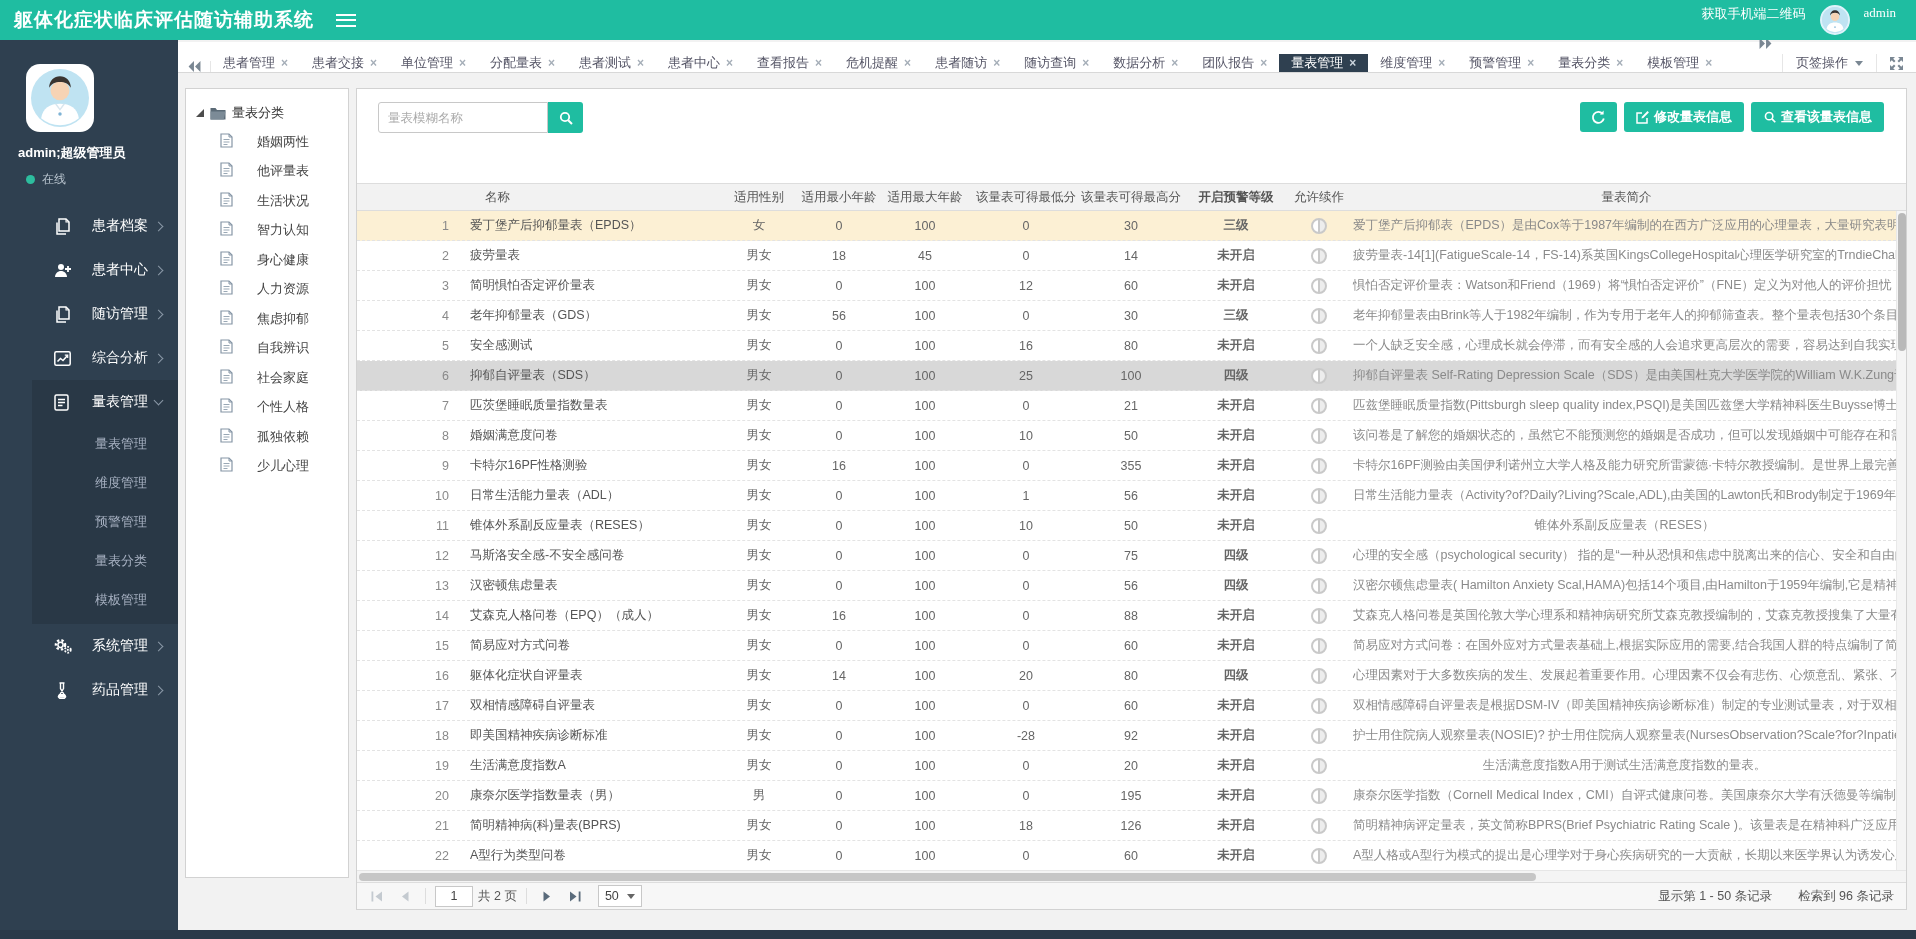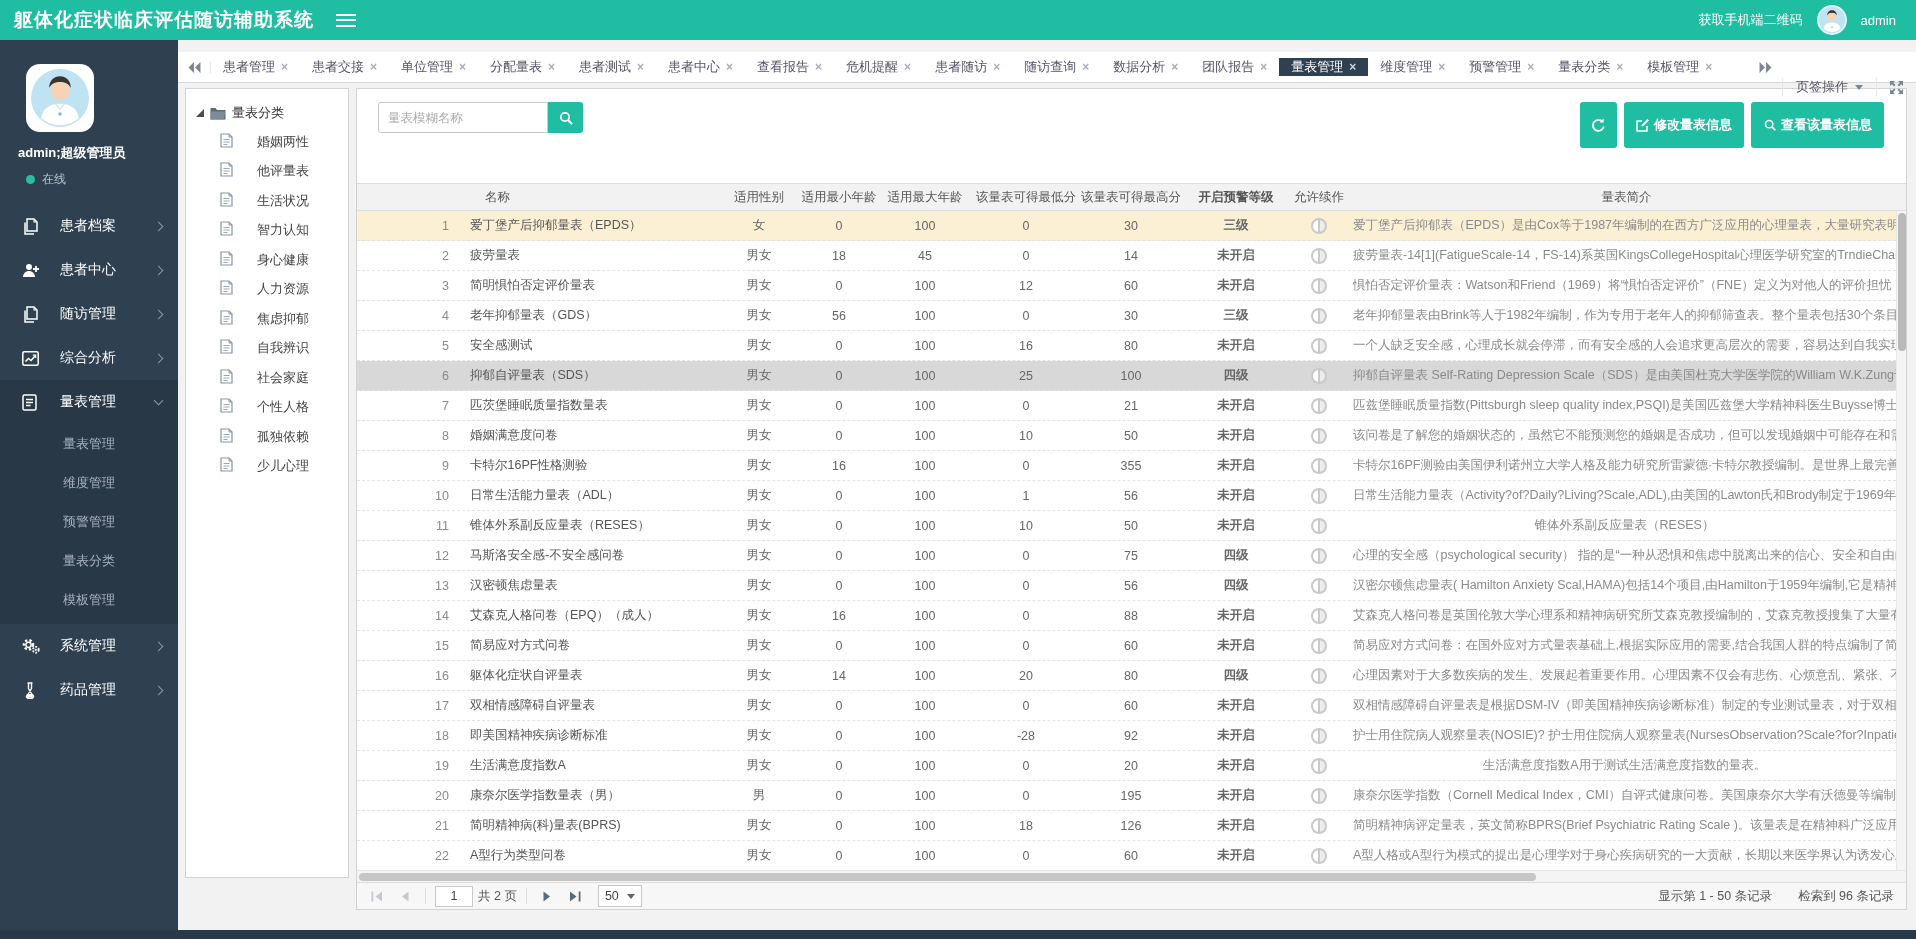--- a/index.html
+++ b/index.html
@@ -4,43 +4,43 @@
 <style>
   * { box-sizing: border-box; margin: 0; padding: 0; }
   html,body { width:1916px; height:939px; overflow:hidden; }
   body { font-family:"Liberation Sans","DejaVu Sans",sans-serif; background:#f2f2f2; position:relative; font-size:13px; color:#555; }
 
   
   .topbar { position:absolute; top:0; left:0; width:1916px; height:40px; background:#1fbda1; display:flex; align-items:center; z-index:20; }
   .brand { color:#fff; font-size:19px; font-weight:bold; padding-left:14px; letter-spacing:1px; white-space:nowrap; }
   .hamburger { margin-left:22px; width:20px; cursor:pointer; }
   .hamburger i { display:block; height:2px; background:#fff; margin:3.5px 0; }
-  .topbar-right { margin-left:auto; display:flex; align-items:center; gap:14px; padding-right:20px; }
+  .topbar-right { margin-left:auto; display:flex; gap:14px; padding-right:20px;font-family:Liberation Serif, serif; }
   .qr-link { color:#fff; font-size:13px; cursor:pointer; }
   .avatar-sm { width:30px; height:30px; border-radius:50%; overflow:hidden; border:2px solid #dff3fb; background:#bfe3f2; }
   .topbar-user { color:#fff; font-size:13px; }
 
   
   .sidebar { position:absolute; top:40px; left:0; width:178px; height:899px; background:#2f4050; z-index:10; }
   .profile { padding-top:24px; }
   .avatar-box { width:68px; height:68px; background:#fff; border-radius:14px; margin-left:26px; display:flex; align-items:center; justify-content:center; }
   .avatar-box svg { width:58px; height:58px; }
   .profile-name { color:#fff; font-size:13px; font-weight:bold; padding:12px 0 0 18px; }
   .profile-status { color:#bcc7d1; font-size:12px; padding:9px 0 0 18px; display:flex; align-items:center; gap:7px;margin-left:8px; }
   .status-dot { width:9px; height:9px; border-radius:50%; background:#2dbd9e; display:inline-block; }
-  .nav { margin-top:16px; }
+  .nav { margin-top:16px;margin-left:32px; }
   .nav-item { height:44px; display:flex; align-items:center; color:#fff; font-size:14px; padding:0 16px 0 22px; cursor:pointer; }
   .nav-item .nicon { width:19px; margin-right:19px; display:flex; }
   .chev { width:7px; height:7px; border-right:1.6px solid #8b98a7; border-bottom:1.6px solid #8b98a7; margin-left:auto; transform:rotate(-45deg); }
   .chev.down { transform:rotate(45deg); margin-top:-3px; }
   .nav-group.expanded { background:#293846; padding-bottom:5px; }
   .subnav-item { height:39px; line-height:39px; color:#a7b1c2; font-size:13px; padding-left:63px; cursor:pointer; }
 
   
-  .tabbar { position:absolute; top:52px; left:178px; width:1738px; height:31px; background:#fff; border-bottom:1px solid #d8d8d8; display:flex; align-items:center; z-index:15; }
+  .tabbar { position:absolute; top:42px; left:178px; width:1738px; height:31px; background:#fff; border-bottom:1px solid #d8d8d8; display:flex; align-items:flex-end; z-index:15; }
   .tab-scroll { width:33px; display:flex; align-items:center; justify-content:center; cursor:pointer; }
   .tab-scroll.left { border-right:1px solid #e6e6e6; }
   .tabs-wrap { display:flex; align-items:stretch; }
   .tab { display:flex; align-items:center; padding:0 12px; font-size:13px; color:#556; cursor:pointer; white-space:nowrap; }
   .tab-x { color:#a5aeb8; font-size:12px; margin-left:6px; font-weight:bold; }
   .tab.active { background:#2f4050; color:#fff; }
   .tab.active .tab-x { color:#cdd5dd; }
   .tabbar-right { margin-left:auto; display:flex; align-items:stretch; }
   .tab-op { padding:0 13px; display:flex; align-items:center; gap:7px; color:#556; font-size:13px; border-left:1px solid #e6e6e6; cursor:pointer;margin-top:40px; }
   .caret-down { width:0; height:0; border-left:4px solid transparent; border-right:4px solid transparent; border-top:5px solid #7a8793; }
@@ -55,21 +55,21 @@
 
   .main-panel { position:absolute; top:17px; left:178px; width:1551px; height:822px; background:#fff; border:1px solid #d2d2d2; display:flex; flex-direction:column; }
 
   
   .toolbar { height:94px; flex-shrink:0; padding:13px 22px 0 21px; display:flex; align-items:flex-start; }
   .search-box { display:flex; }
   .search-input { width:170px; height:31px; border:1px solid #c8c8c8; border-radius:3px 0 0 3px; padding:0 9px; font-size:12.5px; color:#555; outline:none; font-family:inherit; }
   .search-input::placeholder { color:#aaa; }
   .search-btn { width:35px; height:31px; background:#1fbda1; border:none; border-radius:0 3px 3px 0; display:flex; align-items:center; justify-content:center; cursor:pointer; }
   .toolbar-right { margin-left:auto; display:flex; gap:7px; }
-  .btn { height:46px; background:#1fbda1; color:#fff; border:none; border-radius:3px; font-size:13px; display:flex; align-items:center; justify-content:center; gap:4px; padding:0 12px; cursor:pointer; font-family:inherit; font-weight:bold; }
+  .btn { height:30px; background:#1fbda1; color:#fff; border:none; border-radius:3px; font-size:13px; display:flex; align-items:center; justify-content:center; gap:4px; padding:0 12px; cursor:pointer; font-family:inherit; font-weight:bold; }
   .btn.icon-only { width:37px; padding:0; }
 
   
   .grid { flex:1; position:relative; overflow:hidden; }
   .grid-header { height:28px; background:#f2f2f2; border-top:1px solid #ddd; border-bottom:1px solid #ddd; display:flex; align-items:center; font-size:12.5px; color:#555; }
   .grid-row { height:30px; display:flex; align-items:center; border-bottom:1px dashed #e3e3e3; font-size:12.5px; color:#666; background:#fff; cursor:default; }
   .grid-row.sel { background:#fcf0d4; }
   .grid-row.hov { background:#d8d8d8; }
   .cell { flex-shrink:0; white-space:nowrap; overflow:hidden; }
   .c-num { width:100px; text-align:right; padding-right:8px; color:#8a8a8a; }

